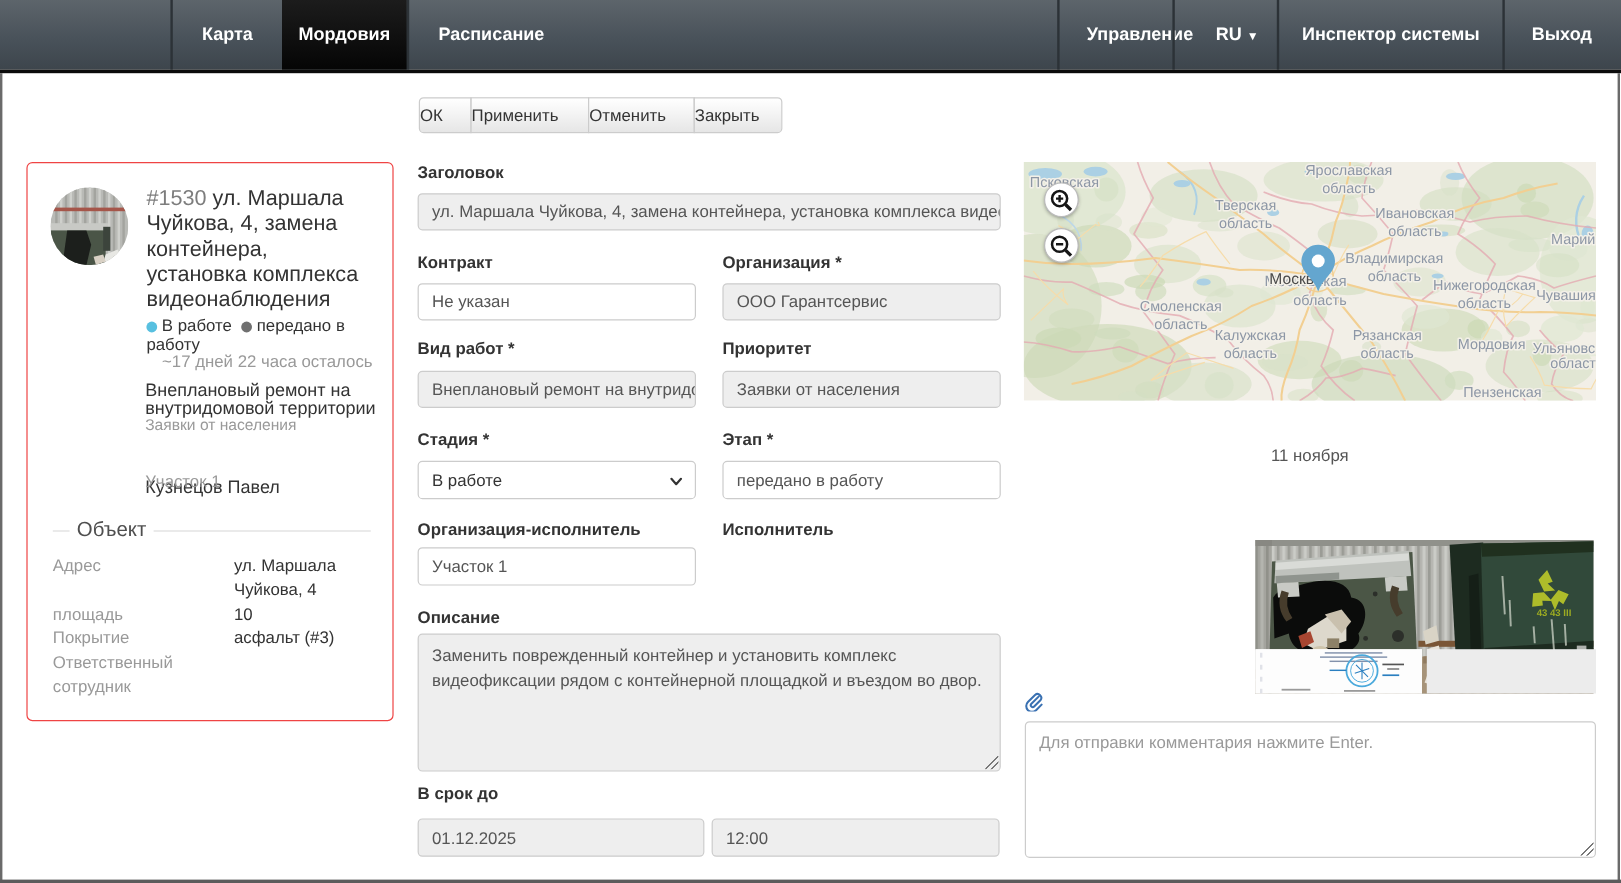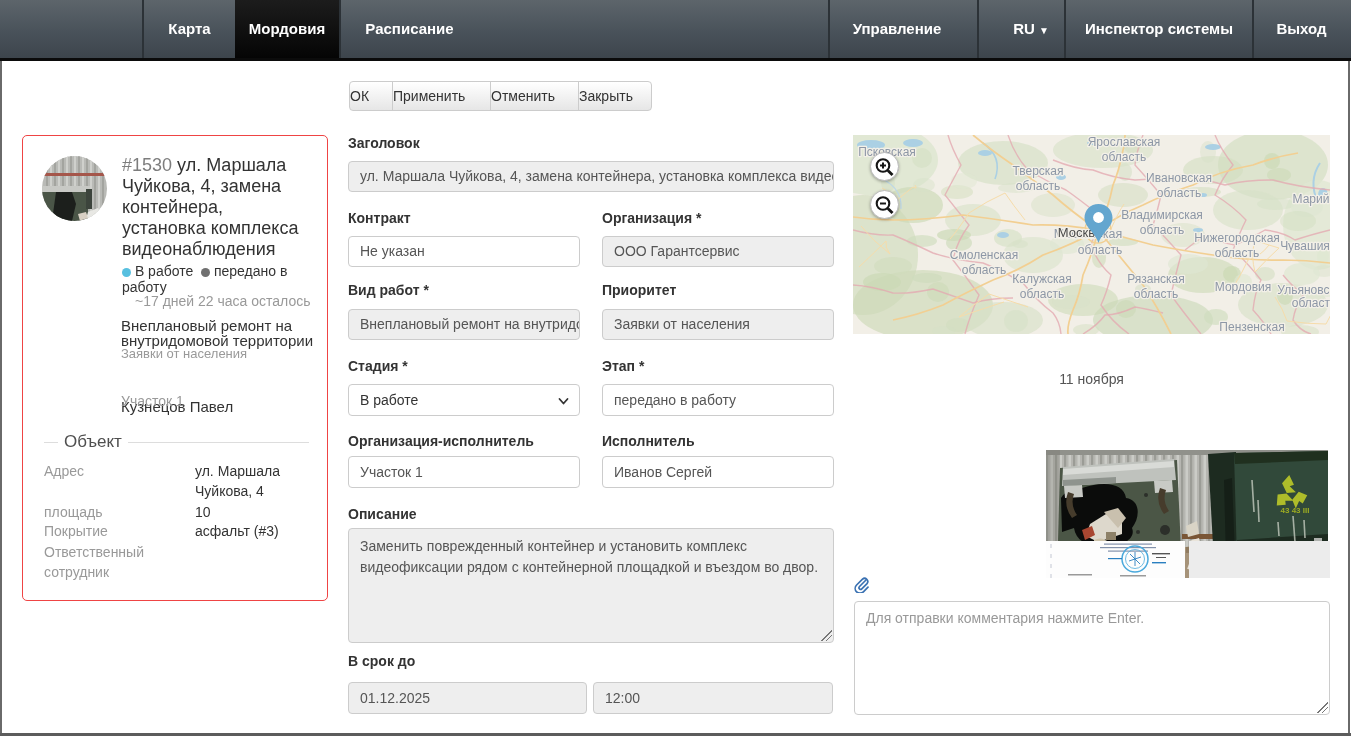--- a/index.html
+++ b/index.html
@@ -54,21 +54,21 @@
 <body>
 <div id="frame">
 <div class="edge" style="left:0; top:61px; width:2px; height:675px;"></div>
 <div class="edge" style="left:1348px; top:61px; width:2px; height:675px;"></div>
 <div class="edge" style="left:0; top:733px; width:1351px; height:3px; background:#5c5c5c;"></div>
 
 <div id="nav">
   <div class="tab" style="left:142px; width:93px;">Карта</div>
   <div class="tab active" style="left:235px; width:104px;">Мордовия</div>
   <div class="tab" style="left:339px; width:139px;">Расписание</div>
-  <div class="tab" style="left:828px; width:116px;padding-left:20px;">Управление</div>
+  <div class="tab" style="left:881px; width:116px;padding-left:20px;">Управление</div>
   <div class="tab" style="left:977px; width:106px;">RU <span style="font-size:10px;">▼</span></div>
   <div class="tab" style="left:1252px; width:97px; border-right:none;">Выход</div>
   <div class="tab" style="left:1064px; width:188px;">Инспектор системы</div>
 </div>
 
 <div id="card">
   <div id="avatar">
    <svg width="65" height="65" viewBox="0 0 65 65">
     <rect width="65" height="65" fill="#b9bab6"></rect>
     <g stroke="#a3a49f" stroke-width="2">
@@ -148,21 +148,20 @@
 <div class="inp" style="left:348px; top:384px; width:232px; height:32px; line-height:30px; color:#333;">В работе
   <svg style="position:absolute; right:10px; top:11px;" width="11" height="11" viewBox="0 0 11 11">
         <path d="M1.5 3 L5.5 7.5 L9.5 3" fill="none" stroke="#333" stroke-width="1.8" stroke-linecap="round" stroke-linejoin="round"></path>
       </svg>
 </div>
 <div class="inp" style="left:602px; top:384px; width:232px; height:32px; line-height:30px;">передано в работу</div>
 
 <label class="f" style="left:348px; top:431px;">Организация-исполнитель</label>
 <label class="f" style="left:602px; top:431px;">Исполнитель</label>
 <div class="inp" style="left:348px; top:456px; width:232px; height:32px; line-height:30px;">Участок 1</div>
-<div class="inp" style="left:602px; top:456px; width:232px; height:32px; line-height:30px;">Иванов Сергей</div>
 
 <label class="f" style="left:348px; top:504px;">Описание</label>
 <div class="inp dis" style="left:348px; top:528px; width:486px; height:115px; line-height:21px; white-space:normal; padding:7px 11px;">Заменить поврежденный контейнер и установить комплекс видеофиксации рядом с контейнерной площадкой и въездом во двор.
  <div class="rsz"></div>
 </div>
 
 <label class="f" style="left:348px; top:651px;">В срок до</label>
 <div class="inp dis" style="left:348px; top:682px; width:239px; height:32px; line-height:30px;">01.12.2025</div>
 <div class="inp dis" style="left:593px; top:682px; width:240px; height:32px; line-height:30px;">12:00</div>
 

